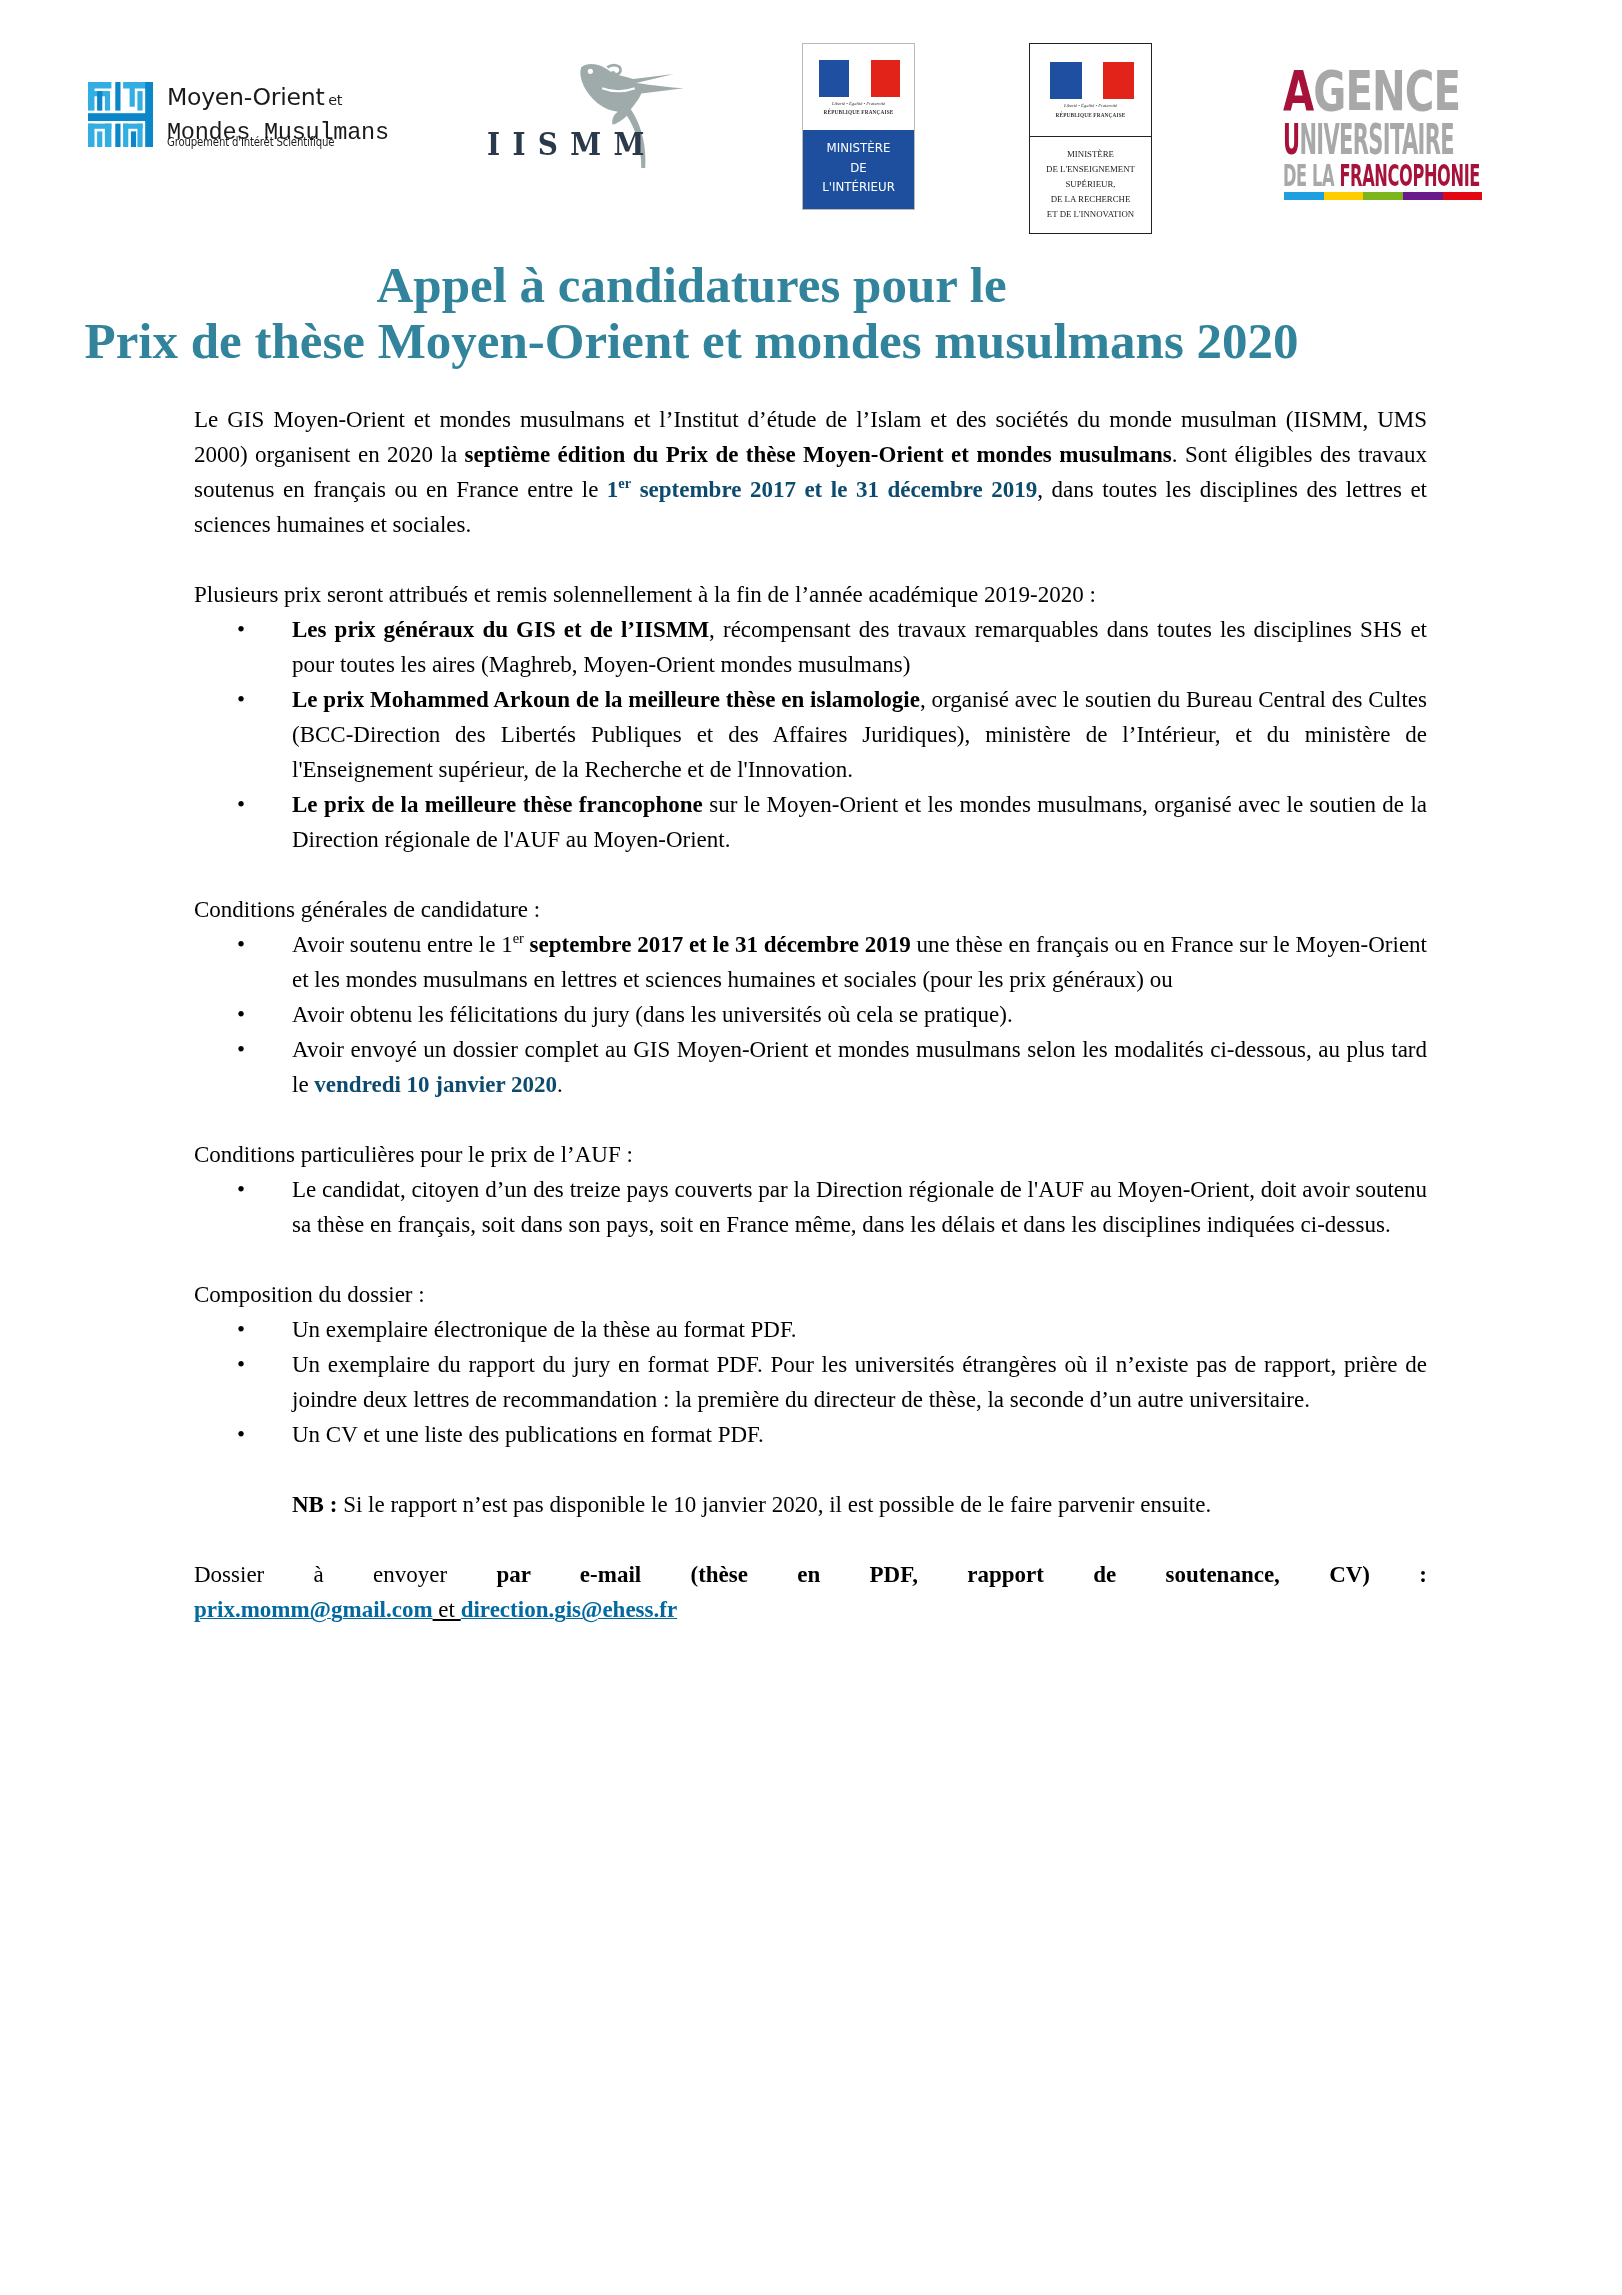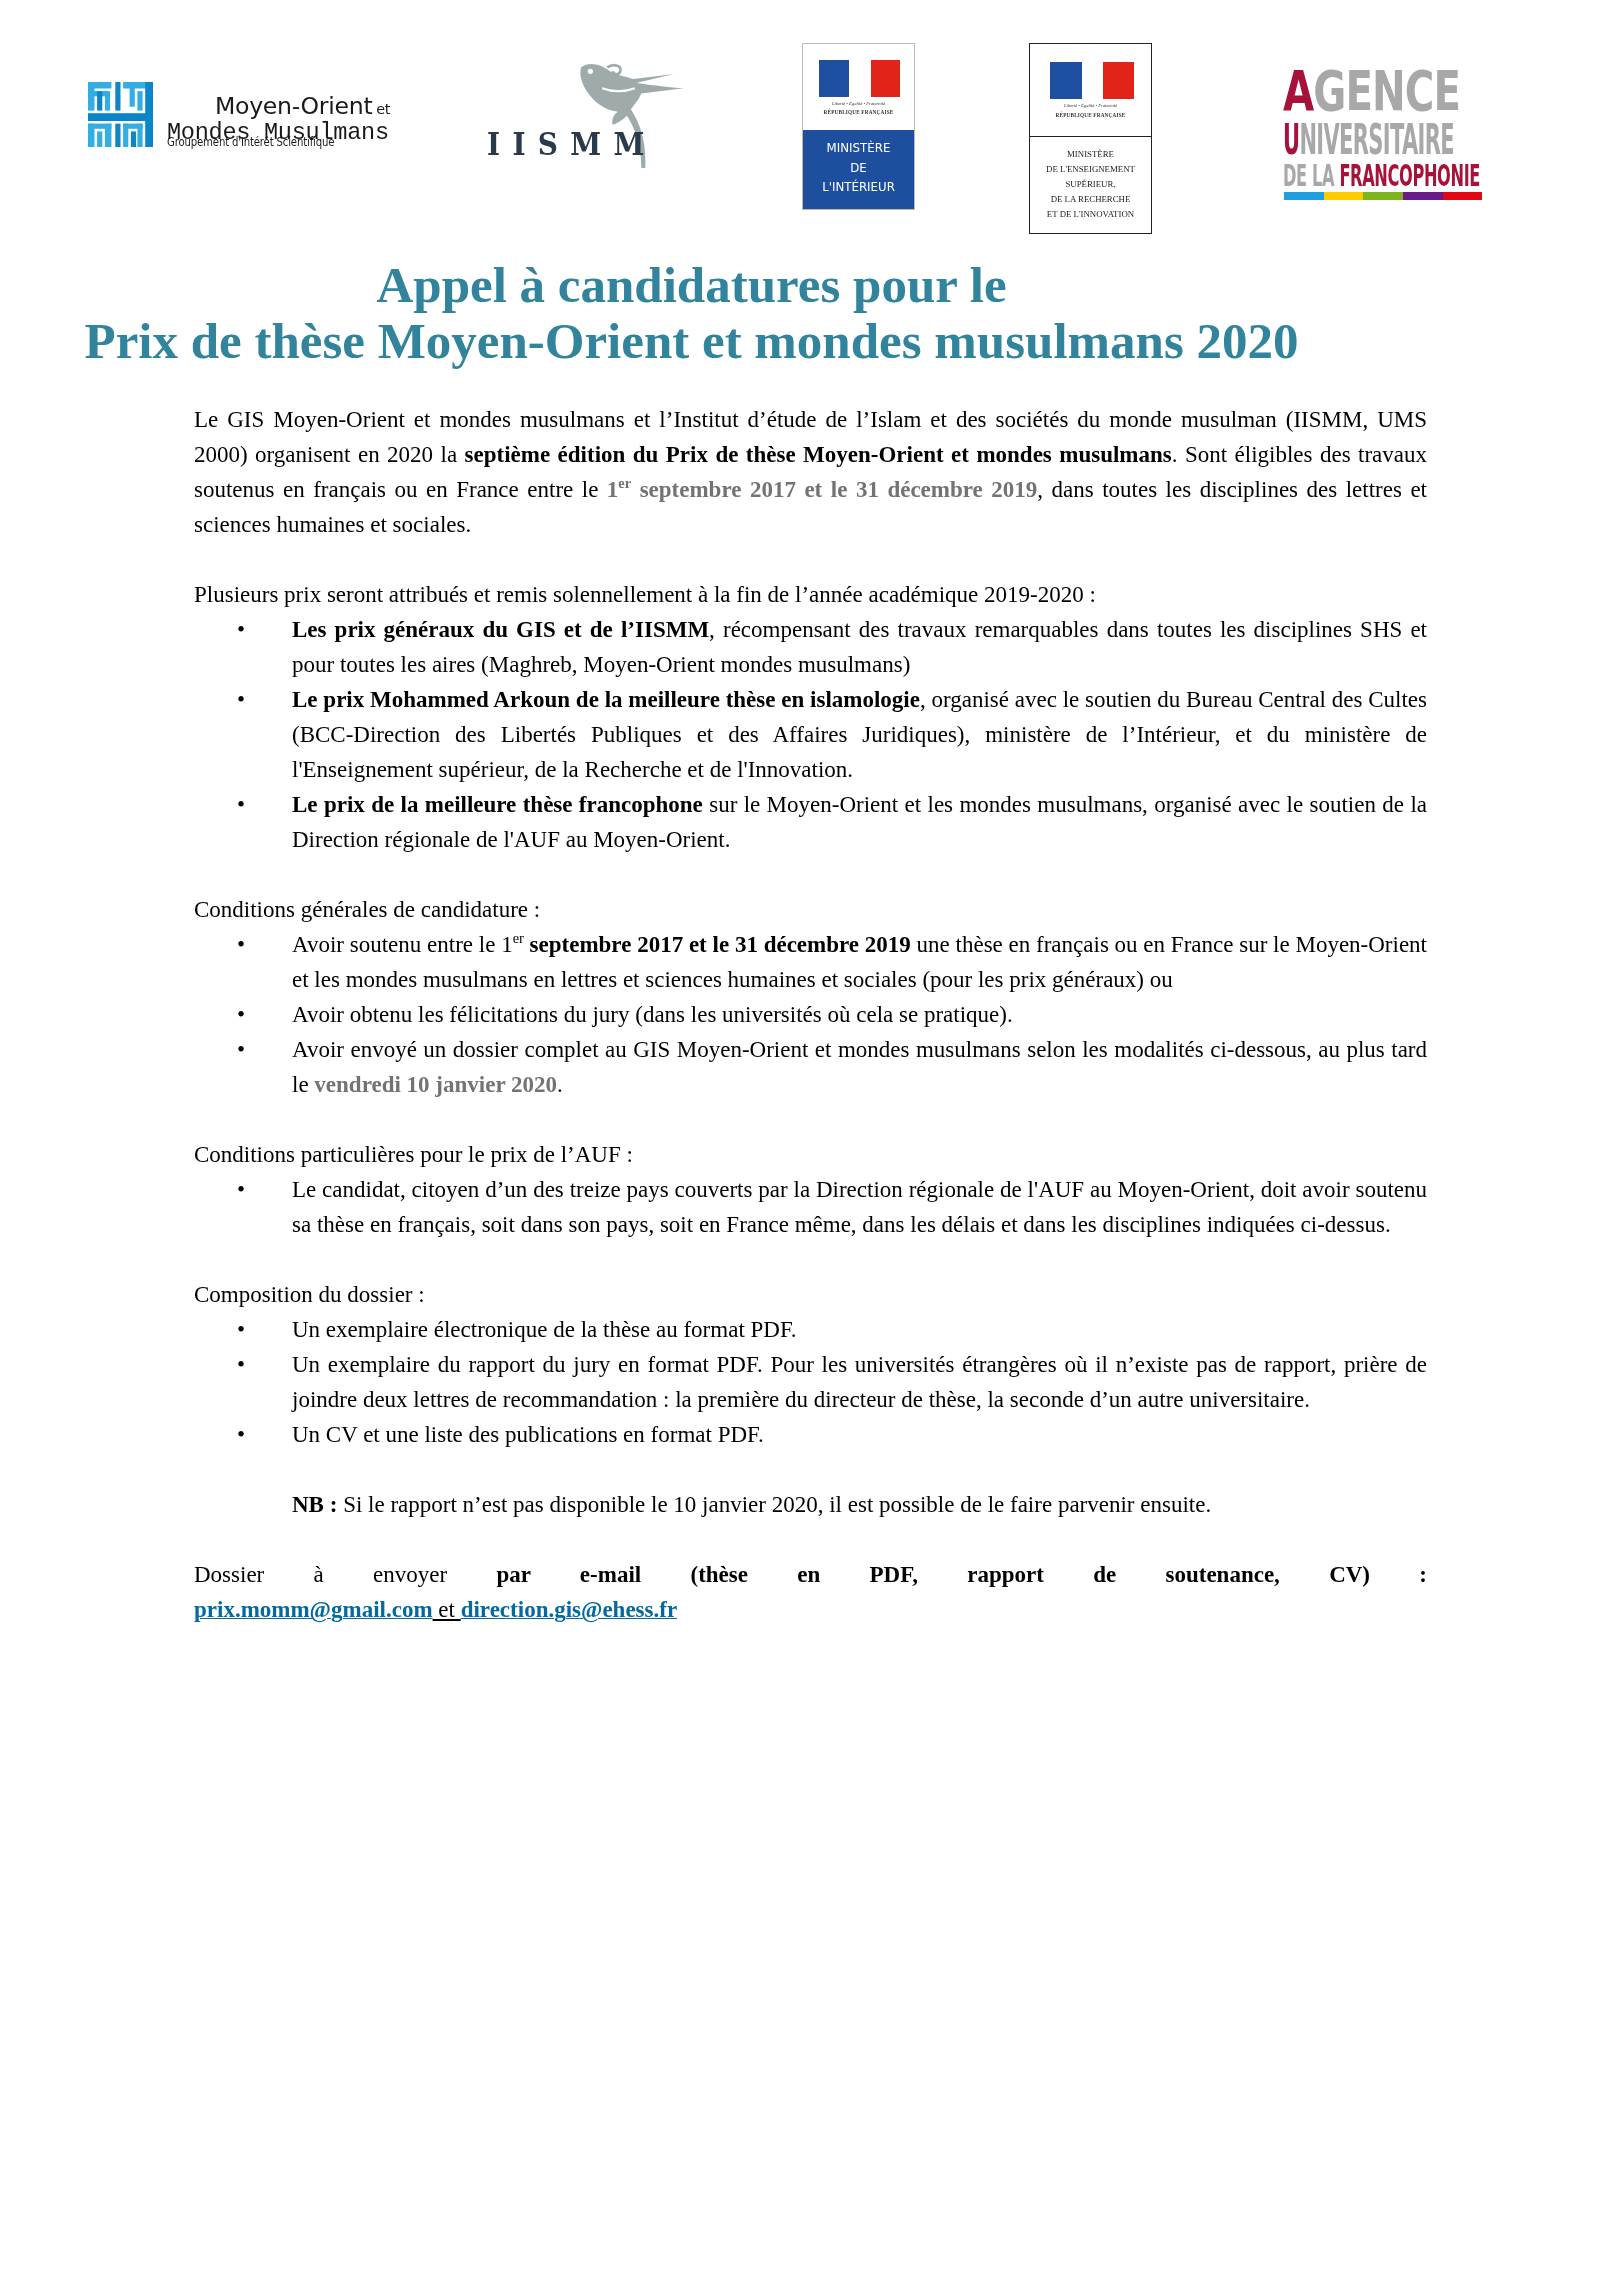--- a/index.html
+++ b/index.html
@@ -3,21 +3,21 @@
 <meta charset="utf-8">
 <style>
   html, body { margin: 0; padding: 0; background: #ffffff; }
   body { width: 1622px; height: 2295px; position: relative; overflow: hidden; font-family: "Liberation Serif", serif; color: #000; }
 
   
   .logo { position: absolute; }
   #logo-momm { left: 88px; top: 80px; width: 314px; height: 73px; }
   #logo-momm .mark { position: absolute; left: 0; top: 2px; width: 65px; height: 65px; }
   #logo-momm .t1, #logo-momm .t2 { position: absolute; left: 79px; font-family: "DejaVu Sans", sans-serif; font-size: 23.6px; color: #1a1a1a; letter-spacing: -0.3px; white-space: nowrap; line-height: 1; }
-  #logo-momm .t1 { top: 15px; margin-left: 48px; }
+  #logo-momm .t1 { top: 6px; }
   #logo-momm .t1 small { font-size: 14.4px; margin-left: 3.9px; }
   #logo-momm .t2 { top: 41px; font-family: Liberation Mono, monospace; }
   #logo-momm .t3 { position: absolute; left: 79px; top: 55px; font-family: "DejaVu Sans", sans-serif; font-size: 11.8px; color: #1a1a1a; white-space: nowrap; letter-spacing: -0.2px; transform: scaleX(0.86); transform-origin: left; }
 
   #logo-iismm { left: 484px; top: 62px; width: 203px; height: 111px; }
   #logo-iismm .bird { position: absolute; left: 92px; top: 0; width: 111px; height: 108px; }
   #logo-iismm .word { position: absolute; left: 2.6px; top: 64px; font-family: "DejaVu Serif", serif; font-size: 31px; font-weight: bold; color: #2b3a4a; letter-spacing: 13.7px; white-space: nowrap; transform: scaleX(0.9); transform-origin: left; }
 
   #logo-interieur { left: 802px; top: 43px; width: 113px; height: 167px; border: 0.7px solid #bbb; box-sizing: border-box; background: #fff; }
   #logo-interieur .flag, #logo-mesri .flag { position: absolute; width: 81px; height: 37px; }
@@ -52,21 +52,21 @@
   #title div { white-space: nowrap; }
 
   
   #body { position: absolute; left: 194px; top: 402px; width: 1233px; font-size: 23px; line-height: 35px; text-align: justify; }
   #body p { margin: 0; }
   #body .blank { height: 35px; }
   #body ul { list-style: none; margin: 0; padding: 0; }
   #body li { position: relative; padding-left: 98px; }
   #body li .bullet { position: absolute; left: 43px; top: 0; font-size: 23px; }
   #body li.nb { padding-left: 98px; }
-  .teal { color: #737373; font-weight: bold; }
+  .teal { color: #0c4a6e; font-weight: bold; }
   .b { font-weight: bold; }
   sup { font-size: 14.4px; line-height: 0; vertical-align: 9.2px; }
   .email { color: #0369a1; font-weight: bold; text-decoration: underline; text-decoration-thickness: 1.3px; }
   .u { text-decoration: underline; }
   .lastjust { text-align-last: justify; }
 </style>
 </head>
 <body>
 
 <div id="logo-momm" class="logo">

